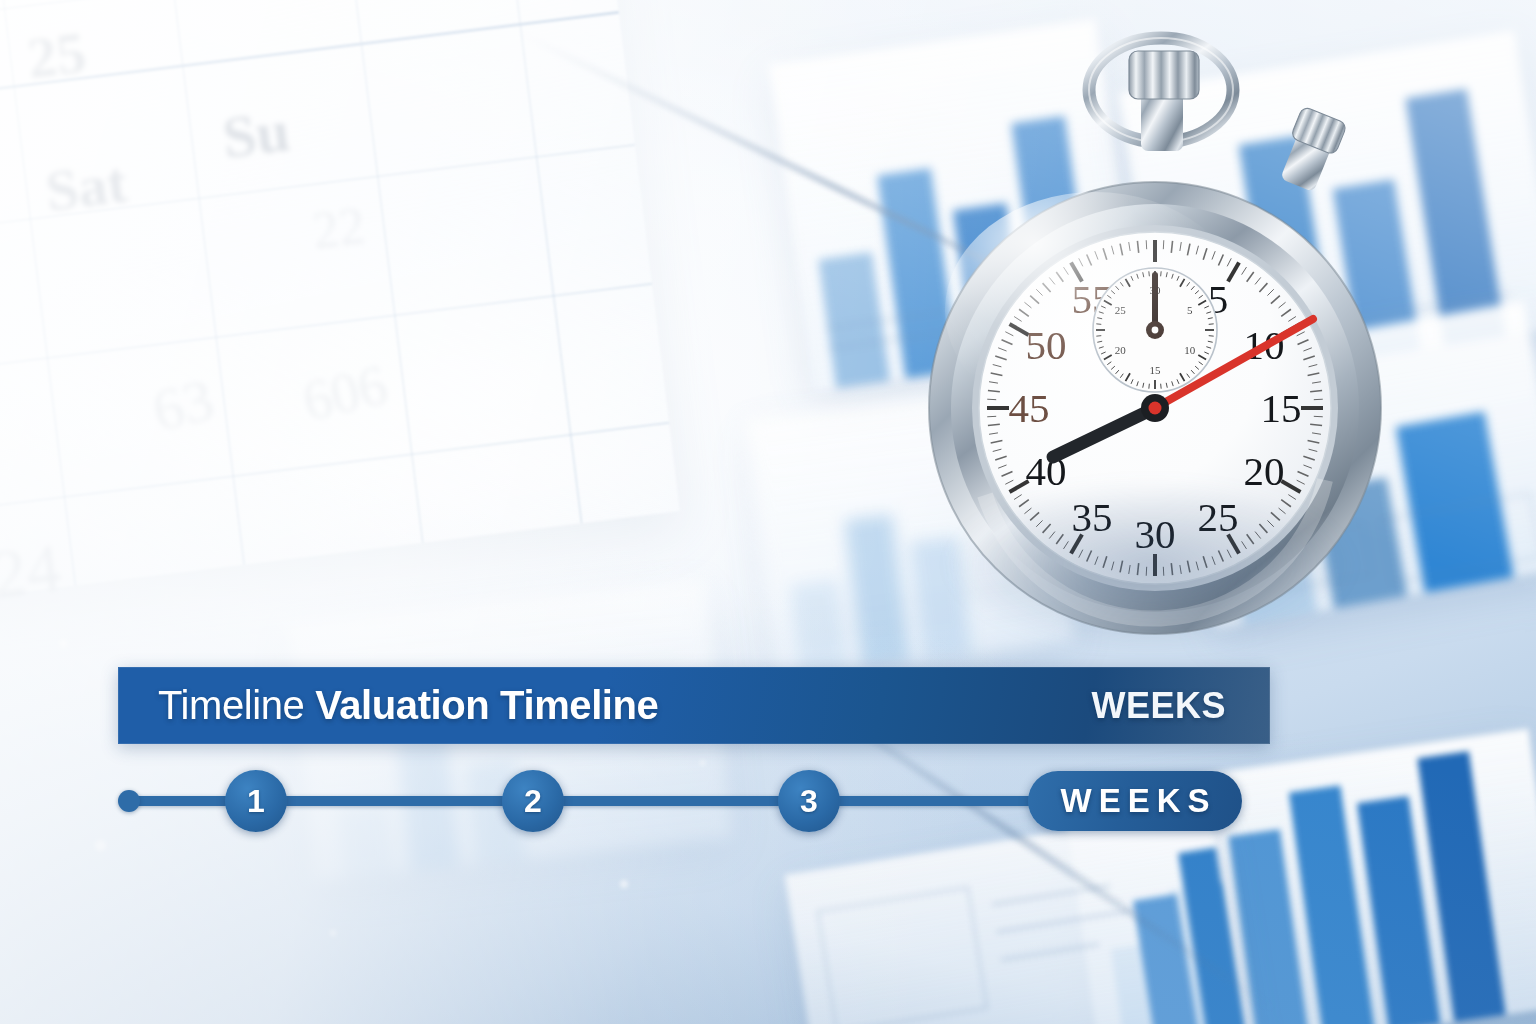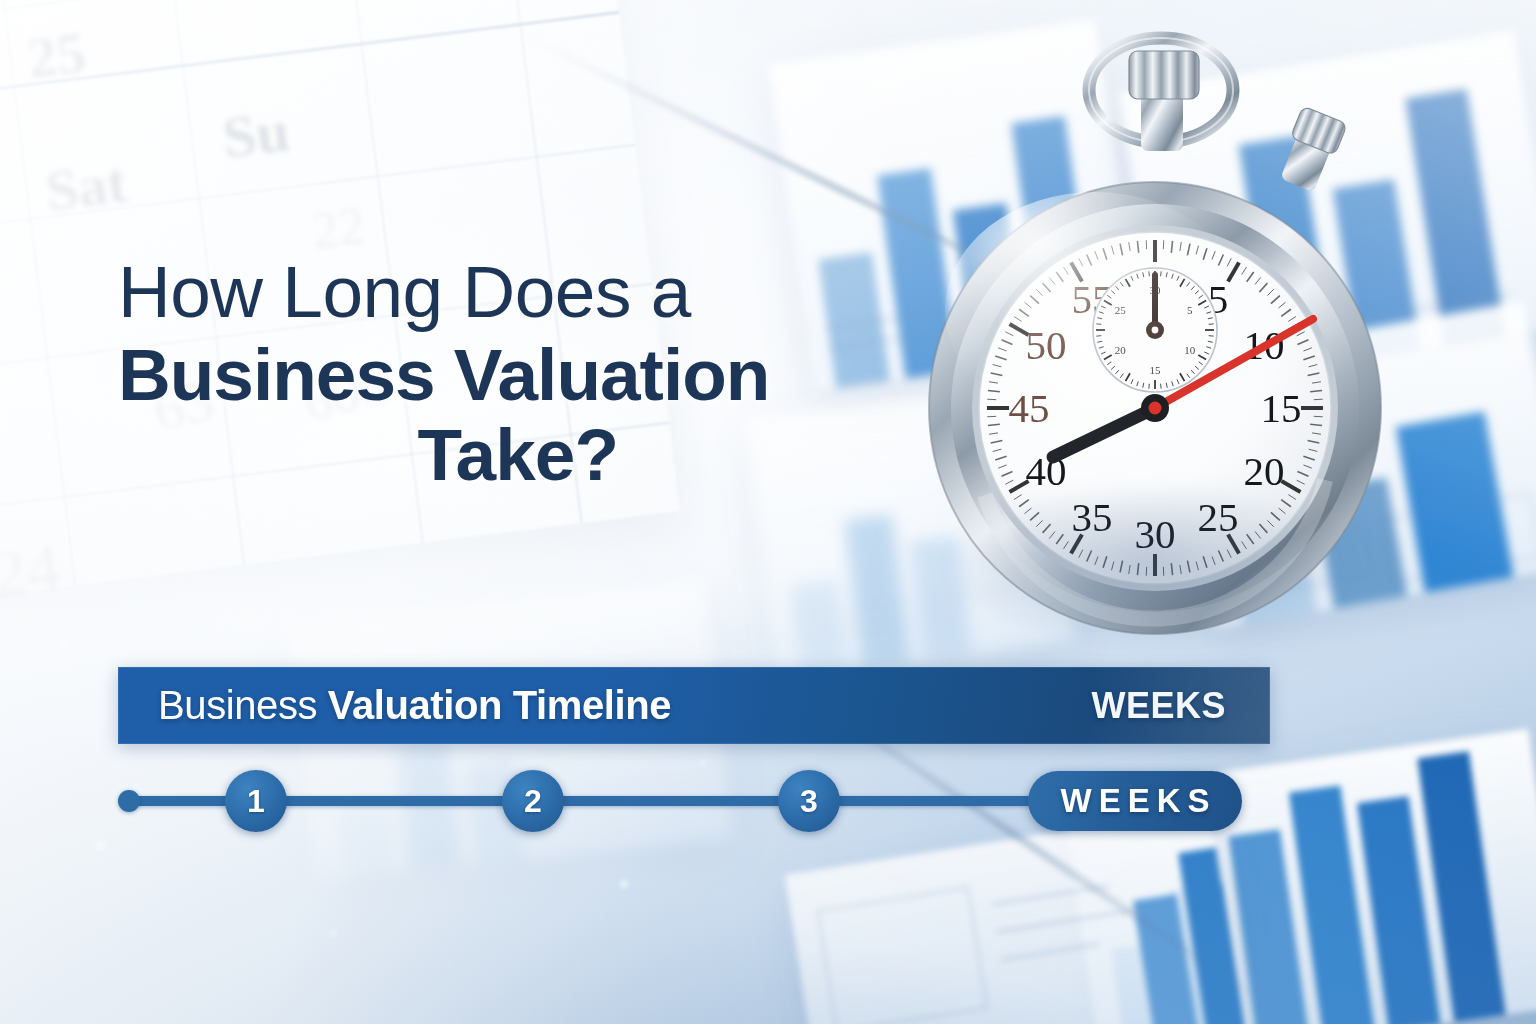--- a/index.html
+++ b/index.html
@@ -544,29 +544,24 @@
 
       <line x1="250" y1="383" x2="408" y2="294" stroke="#d9342b" stroke-width="8" stroke-linecap="round"></line>
       <circle cx="250" cy="383" r="14" fill="#1c1f23"></circle>
       <circle cx="250" cy="383" r="6.5" fill="#d9342b"></circle>
 
       <ellipse cx="190" cy="285" rx="150" ry="118" fill="url(#glare)"></ellipse>
       <path d="M80 470 A176 176 0 0 0 420 455" fill="none" stroke="#ffffff" stroke-width="16" opacity=".25"></path>
     </svg>
   </div>
 
-  <div class="headline">
-    <div class="hl-1">How Long Does a</div>
-    <div class="hl-2">Business Valuation</div>
-    <div class="hl-3">Take?</div>
-  </div>
 
   <div class="banner">
     <div class="banner-title">
-      <span class="lite">Business </span><span>Valuation Timeline</span>
+      <span class="lite">Timeline </span><span>Valuation Timeline</span>
     </div>
     <div class="banner-unit">WEEKS</div>
   </div>
 
   <div class="timeline">
     <div class="tl-line"></div>
     <div class="tl-start"></div>
     <div class="tl-node" style="left:107px">
       <span>1</span>
     </div>

